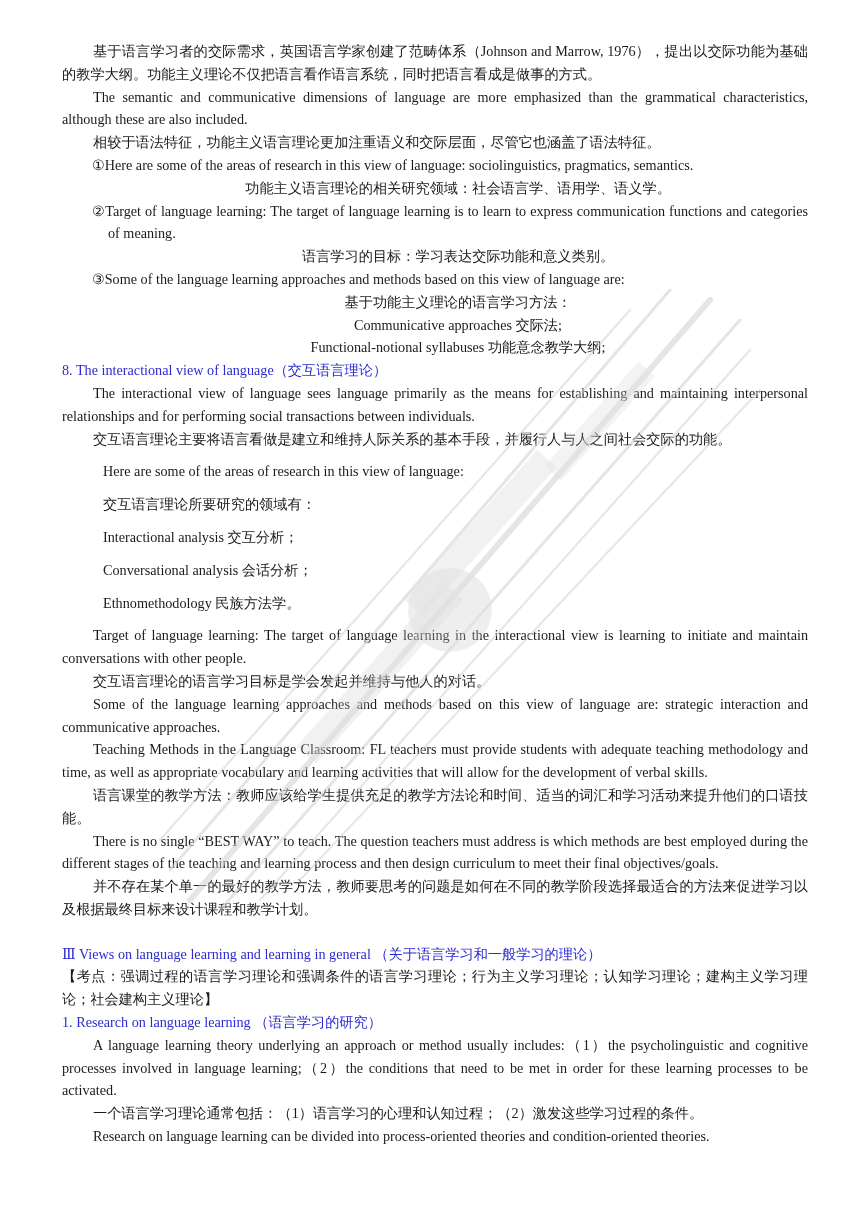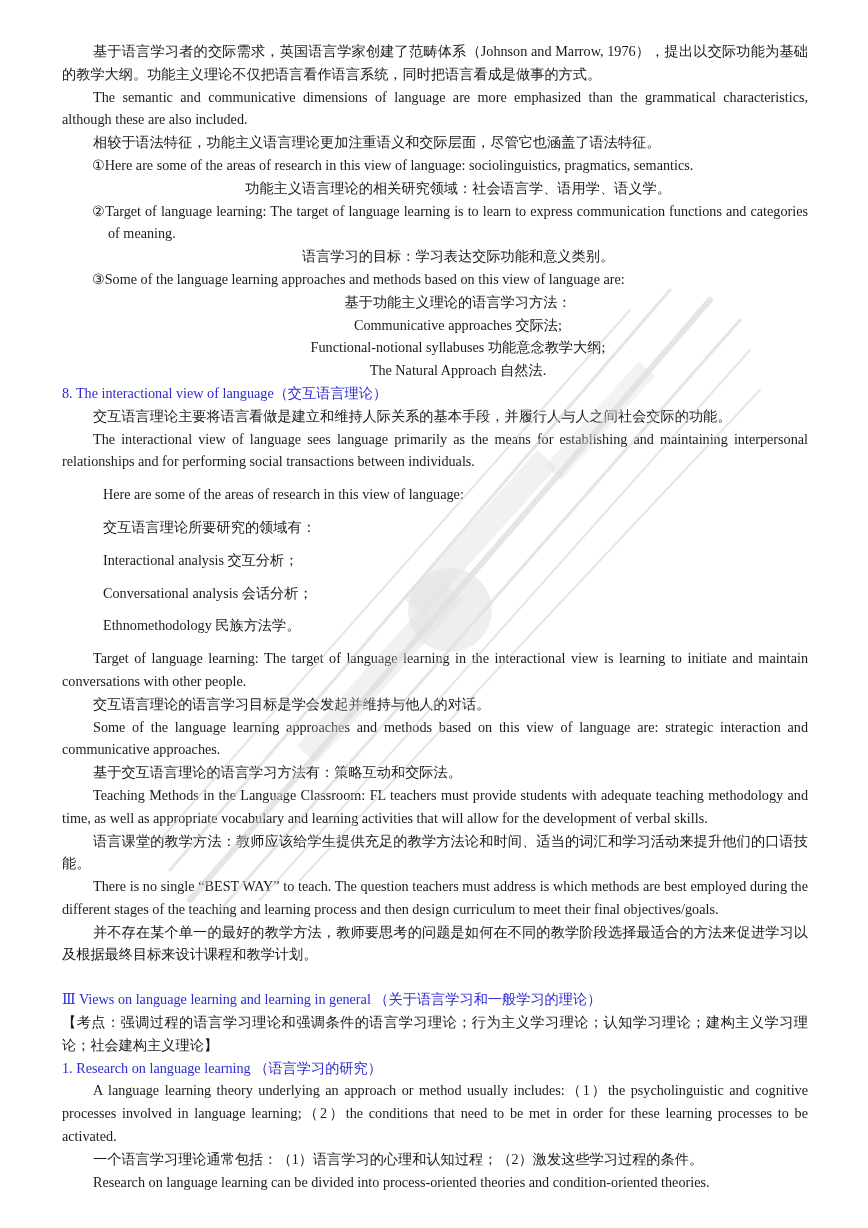--- a/index.html
+++ b/index.html
@@ -33,34 +33,32 @@
   <p class="p indent">相较于语法特征，功能主义语言理论更加注重语义和交际层面，尽管它也涵盖了语法特征。</p>
 
   <p class="item">①Here are some of the areas of research in this view of language: sociolinguistics, pragmatics, semantics.</p>
   <p class="sub">功能主义语言理论的相关研究领域：社会语言学、语用学、语义学。</p>
   <p class="item">②Target of language learning: The target of language learning is to learn to express communication functions and categories of meaning.</p>
   <p class="sub">语言学习的目标：学习表达交际功能和意义类别。</p>
   <p class="item">③Some of the language learning approaches and methods based on this view of language are:</p>
   <p class="sub">基于功能主义理论的语言学习方法：</p>
   <p class="sub">Communicative approaches 交际法;</p>
   <p class="sub">Functional-notional syllabuses 功能意念教学大纲;</p>
-  <p class="sub">The Natural Approach 自然法.</p>
 
   <p class="p blue">8. The interactional view of language（交互语言理论）</p>
+  <p class="p indent">The interactional view of language sees language primarily as the means for establishing and maintaining interpersonal relationships and for performing social transactions between individuals.</p>
   <p class="p indent">交互语言理论主要将语言看做是建立和维持人际关系的基本手段，并履行人与人之间社会交际的功能。</p>
-  <p class="p indent">The interactional view of language sees language primarily as the means for establishing and maintaining interpersonal relationships and for performing social transactions between individuals.</p>
   <p class="plain-indent">Here are some of the areas of research in this view of language:</p>
   <p class="plain-indent">交互语言理论所要研究的领域有：</p>
   <p class="plain-indent">Interactional analysis 交互分析；</p>
   <p class="plain-indent">Conversational analysis 会话分析；</p>
   <p class="plain-indent">Ethnomethodology 民族方法学。</p>
   <p class="p indent">Target of language learning: The target of language learning in the interactional view is learning to initiate and maintain conversations with other people.</p>
   <p class="p indent">交互语言理论的语言学习目标是学会发起并维持与他人的对话。</p>
   <p class="p indent">Some of the language learning approaches and methods based on this view of language are: strategic interaction and communicative approaches.</p>
-  <p class="p indent">基于交互语言理论的语言学习方法有：策略互动和交际法。</p>
   <p class="p indent">Teaching Methods in the Language Classroom: FL teachers must provide students with adequate teaching methodology and time, as well as appropriate vocabulary and learning activities that will allow for the development of verbal skills.</p>
   <p class="p indent">语言课堂的教学方法：教师应该给学生提供充足的教学方法论和时间、适当的词汇和学习活动来提升他们的口语技能。</p>
   <p class="p indent">There is no single “BEST WAY” to teach. The question teachers must address is which methods are best employed during the different stages of the teaching and learning process and then design curriculum to meet their final objectives/goals.</p>
   <p class="p indent">并不存在某个单一的最好的教学方法，教师要思考的问题是如何在不同的教学阶段选择最适合的方法来促进学习以及根据最终目标来设计课程和教学计划。</p>
 
   <div class="gap"></div>
 
   <p class="p blue">Ⅲ Views on language learning and learning in general （关于语言学习和一般学习的理论）</p>
   <p class="p">【考点：强调过程的语言学习理论和强调条件的语言学习理论；行为主义学习理论；认知学习理论；建构主义学习理论；社会建构主义理论】</p>
   <p class="p blue">1. Research on language learning （语言学习的研究）</p>

